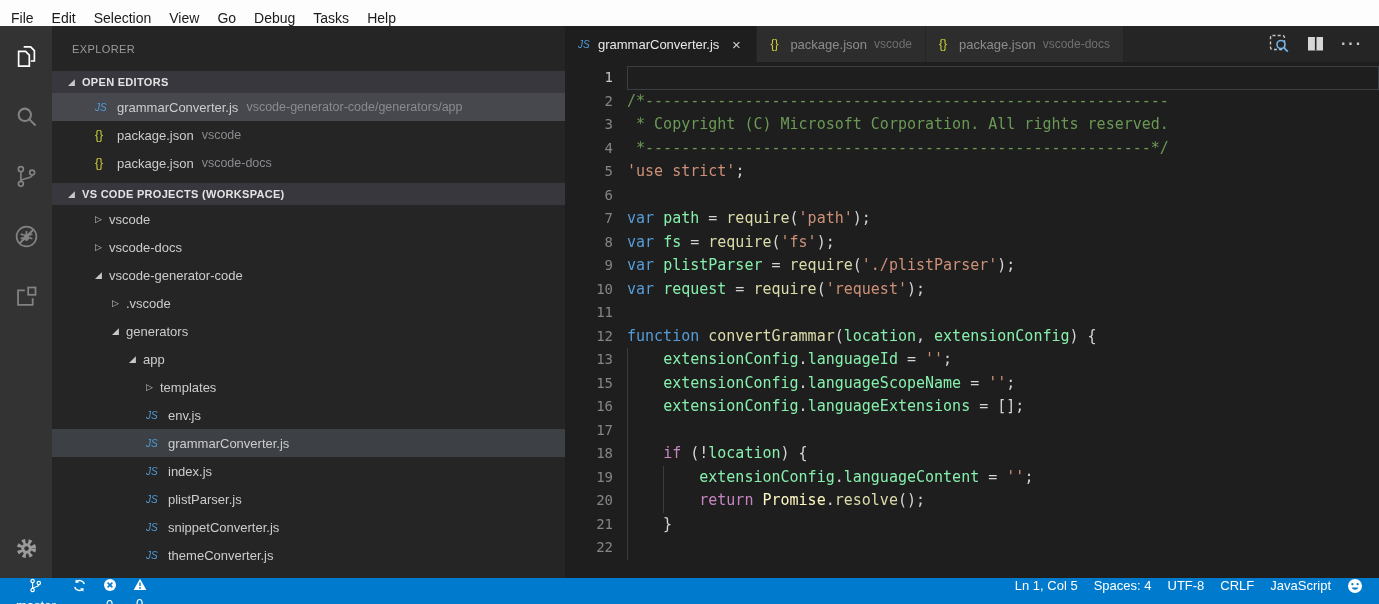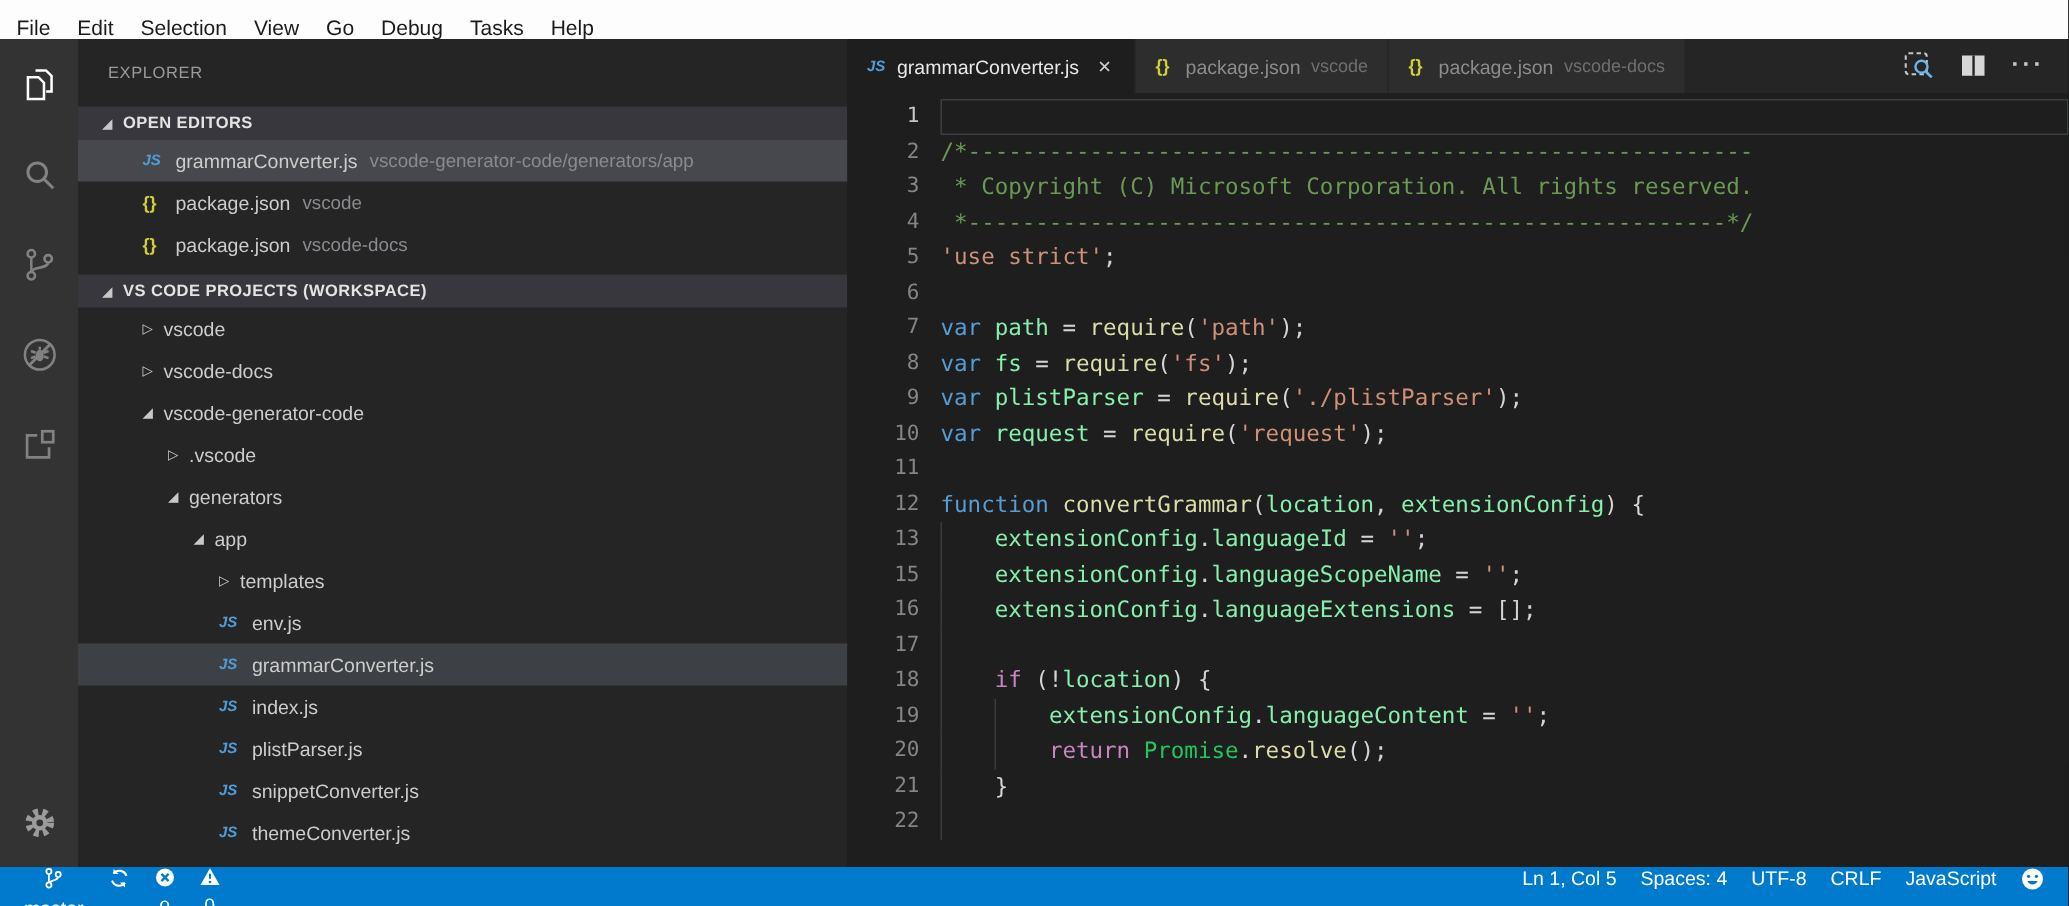--- a/index.html
+++ b/index.html
@@ -19,21 +19,21 @@
   .sidebar-title{height:45px;box-sizing:border-box;padding:17px 0 0 20px;font-size:11px;
                  letter-spacing:.4px;color:#9b9b9b;}
   .section-header{height:22px;background:#37373d;display:flex;align-items:center;padding-left:16px;
                   font-size:11px;font-weight:bold;color:#e3e3e3;letter-spacing:.3px;}
   .twistie{width:14px;flex:none;font-size:9px;color:#c8c8c8;font-weight:normal;}
   .oe-row{height:28px;display:flex;align-items:center;padding-left:43px;font-size:13px;color:#cccccc;white-space:nowrap;overflow:hidden;}
   .oe-row.selected{background:#46484d;}
   .ws-gap{height:6px;}
   .tree-row{height:28px;display:flex;align-items:center;font-size:13px;color:#cccccc;white-space:nowrap;}
   .tree-row.selected{background:#3d4045;}
-  .ficon{width:22px;flex:none;font-weight:bold;font-style:italic;}
+  .ficon{width:22px;flex:none;font-weight:normal;font-style:italic;}
   .ficon.js{color:#4f9cd8;font-size:10px;}
   .ficon.json{color:#cfcf3a;font-size:12px;font-style:normal;}
   .desc{margin-left:8px;font-size:12.5px;color:#8a8a8f;}
   
   .editor{flex:1;min-width:0;display:flex;flex-direction:column;background:#1e1e1e;}
   .tabbar{height:36px;background:#252526;display:flex;flex:none;}
   .tabs{display:flex;}
   .tab{display:flex;align-items:center;padding:0 13px;background:#2d2d2d;border-right:1px solid #252526;
        font-size:13px;color:#8c8c8c;}
   .tab .ficon{width:20px;}
@@ -45,21 +45,21 @@
   
   .code{flex:1;padding-top:4px;overflow:hidden;font-family:"DejaVu Sans Mono","Liberation Mono",monospace;font-size:15px;}
   .cline{height:23.5px;line-height:23.5px;display:flex;position:relative;}
   .cline .ln{width:48px;flex:none;text-align:right;color:#858585;font-size:14px;}
   .cline.cur .ln{color:#c6c6c6;}
   .cline .lc{margin-left:14px;white-space:pre;position:relative;color:#d4d4d4;}
   .cline.cur::after{content:"";position:absolute;left:62px;right:0;top:0;bottom:0;
                     border:1px solid #3a3f44;box-sizing:border-box;pointer-events:none;}
   .guide{position:absolute;top:0;bottom:0;width:1px;background:#3c3c3c;}
   .c{color:#6a9955;}.s{color:#ce9178;}.k{color:#569cd6;}.kc{color:#c586c0;}
-  .f{color:#dcdcaa;}.v{color:#86efac;}.t{color:#22c55e;margin-top:20px;}.p{color:#d4d4d4;}
+  .f{color:#dcdcaa;}.v{color:#86efac;}.t{color:#fef9c3;margin-top:20px;}.p{color:#d4d4d4;}
   
   .statusbar{height:26px;background:#007acc;display:flex;align-items:center;justify-content:space-between;
              color:#ffffff;font-size:13px;padding:0 8px;}
   .sb-left,.sb-right{display:flex;align-items:center;height:100%;}
   .sb-item{display:flex;align-items:center;gap:5px;padding:0 8px;height:100%;flex-direction:column;}
 </style>
 </head>
 <body>
 
 <div class="screen">

